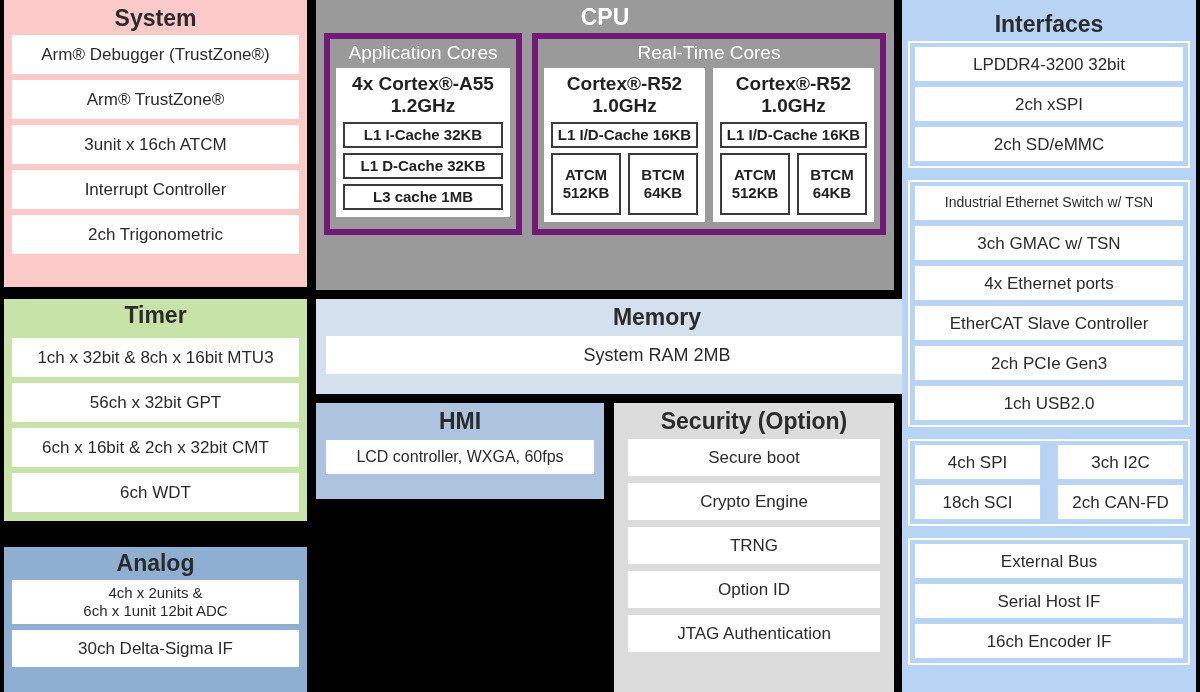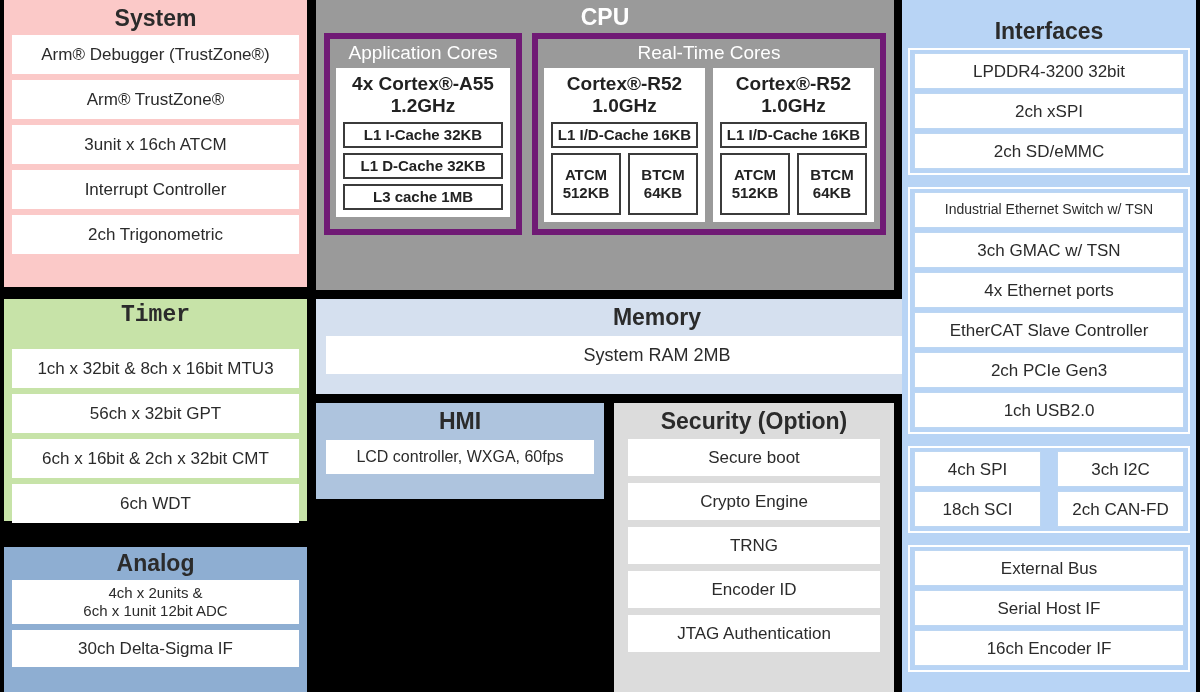--- a/index.html
+++ b/index.html
@@ -30,21 +30,21 @@
     line-height: 1.12;
   }
 
   
   #system { left:4px; top:0px; width:303px; height:287px; background:#fbc9c8; padding:0 8px; }
   #system .panel-title { font-size:23px; padding-top:6px; padding-bottom:5px; }
   #system .chip { height:39px; font-size:17px; margin-bottom:6px; }
 
   
   #timer { left:4px; top:299px; width:303px; height:222px; background:#c7e3a8; padding:0 8px; }
-  #timer .panel-title { font-size:23px; padding-top:4px; padding-bottom:22px;font-family:Liberation Mono, monospace; }
+  #timer .panel-title { font-size:23px; padding-top:4px; padding-bottom:11px; }
   #timer .chip { height:39px; font-size:17px; margin-bottom:6px; }
 
   
   #analog { left:4px; top:547px; width:303px; height:145px; background:#8eaed2; padding:0 8px; }
   #analog .panel-title { font-size:23px; padding-top:4px; padding-bottom:5px; }
   #analog .chip { font-size:17px; margin-bottom:6px; }
   #analog .chip.two-line { height:44px; flex-direction:column; font-size:15px; line-height:1.22; }
   #analog .chip.one-line { height:37px; }
 
   
@@ -86,21 +86,21 @@
   #hmi .panel-title { font-size:23px; padding-top:6px; padding-bottom:7px; }
   #hmi .chip { height:34px; font-size:16px; }
 
   
   #security { left:614px; top:403px; width:280px; height:289px; background:#dcdcdc; padding:0 14px; }
   #security .panel-title { font-size:23px; padding-top:6px; padding-bottom:6px; }
   #security .chip { height:37px; font-size:17px; margin-bottom:7px; }
 
   
   #interfaces { left:902px; top:0px; width:294px; height:692px; background:#b8d4f5; padding:0 6px; }
-  #interfaces .panel-title { font-size:23px; padding-top:19px; padding-bottom:5px; }
+  #interfaces .panel-title { font-size:23px; padding-top:12px; padding-bottom:5px; }
   .if-group { border:2px solid #ffffff; margin-bottom:12px; padding:3px 4px 0 4px; }
   .if-group .chip { height:36px; font-size:17px; margin-bottom:4px; border:1px solid #bcd6f2; }
   .if-group .chip.small { font-size:14px; }
   .if-grid { display:flex; gap:16px; }
   .if-grid .chip { flex:1; }
 </style>
 </head>
 <body>
 
 <div class="canvas">
@@ -205,21 +205,21 @@
   <div class="panel" id="hmi">
     <div class="panel-title">HMI</div>
     <div class="chip">LCD controller, WXGA, 60fps</div>
   </div>
 
   <div class="panel" id="security">
     <div class="panel-title">Security (Option)</div>
     <div class="chip">Secure boot</div>
     <div class="chip">Crypto Engine</div>
     <div class="chip">TRNG</div>
-    <div class="chip">Encoder ID</div>
+    <div class="chip">Option ID</div>
     <div class="chip">JTAG Authentication</div>
   </div>
 
   <div class="panel" id="interfaces">
     <div class="panel-title">Interfaces</div>
 
     <div class="if-group">
       <div class="chip">LPDDR4-3200 32bit</div>
       <div class="chip">2ch xSPI</div>
       <div class="chip">2ch SD/eMMC</div>

